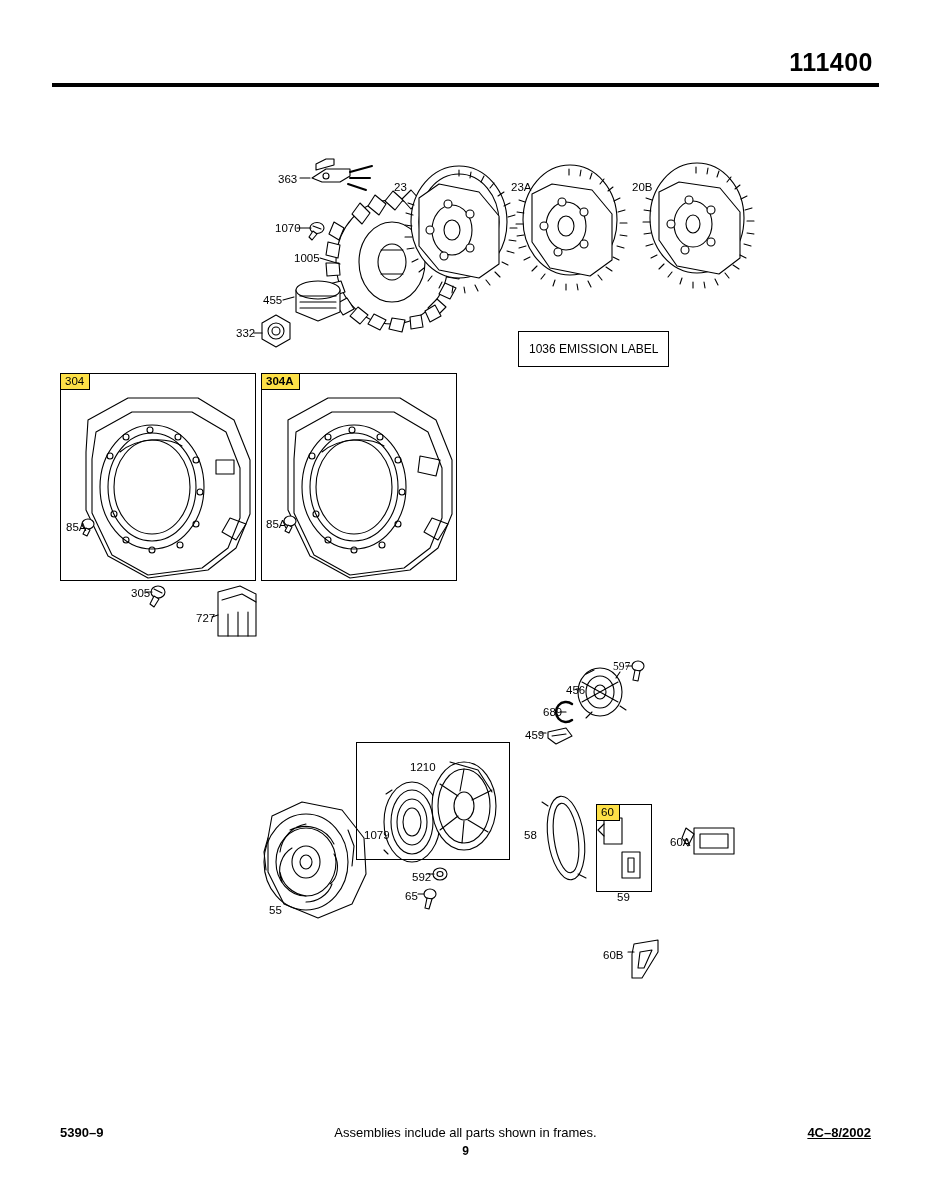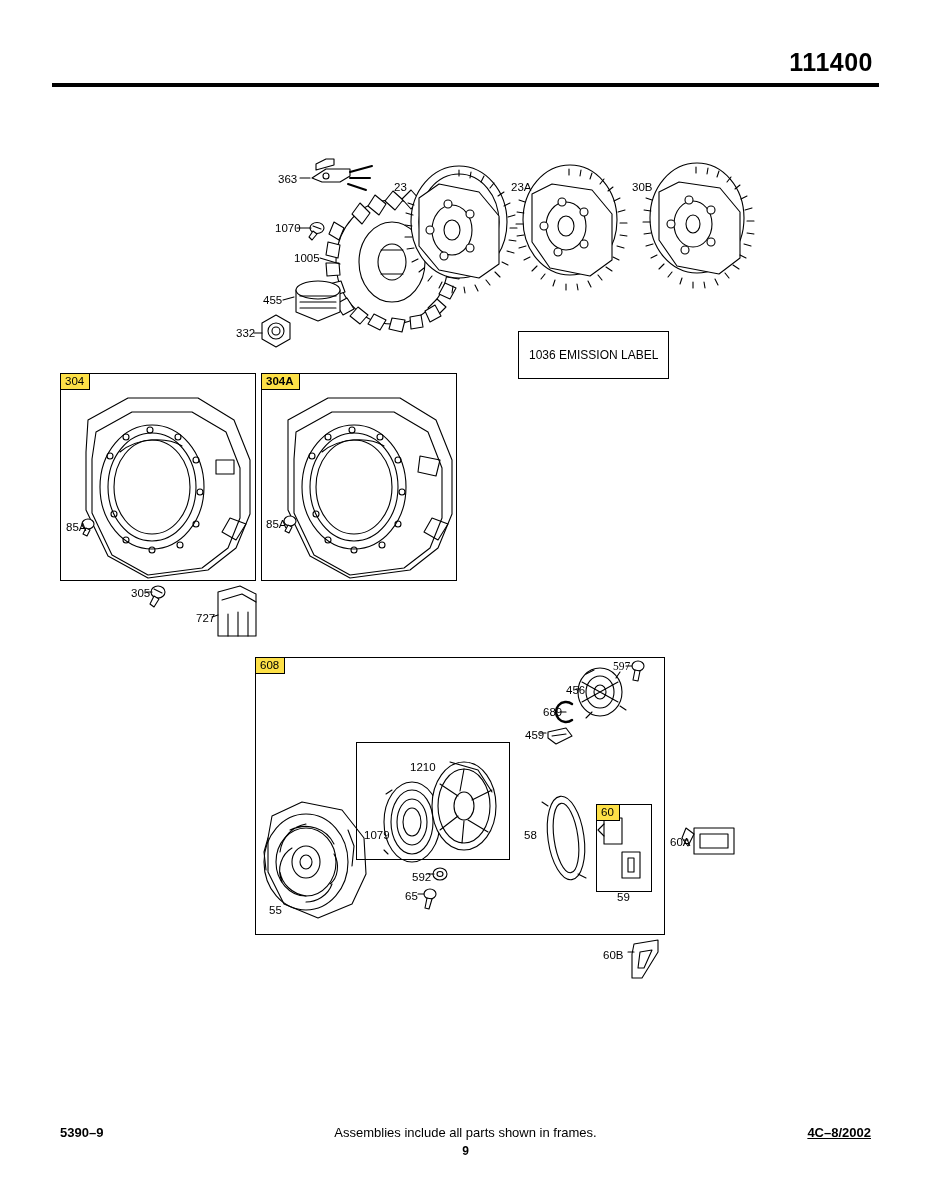--- a/index.html
+++ b/index.html
@@ -102,21 +102,21 @@
     padding: 1px 5px 2px 4px;
     background: #fde047;
     left: -1px;
     top: -1px;
   }
   .label-box {
     position: absolute;
     border: 1.2px solid #000;
     box-sizing: border-box;
     font-size: 12px;
-    padding: 16px 10px;
+    padding: 10px 10px;
     background: #fff;
     white-space: nowrap;
   }
   svg.art {
     position: absolute;
     left: 0;
     top: 0;
     width: 931px;
     height: 1200px;
     pointer-events: none;
@@ -395,36 +395,33 @@
   </svg>
 
   <div class="frame" style="left:60px; top:373px; width:196px; height:208px;">
     <div class="frame-tag" style="position:absolute; left:0; top:0; border-left:none; border-top:none;">304</div>
   </div>
 
   <div class="frame" style="left:261px; top:373px; width:196px; height:208px;font-weight:bold;">
     <div class="frame-tag" style="position:absolute; left:0; top:0; border-left:none; border-top:none;">304A</div>
   </div>
 
-  <div class="frame" style="left:255px; top:657px; width:410px; height:278px;">
-    <div class="frame-tag" style="position:absolute; left:0; top:0; border-left:none; border-top:none;">608</div>
-  </div>
 
   <div class="frame" style="left:356px; top:742px; width:154px; height:118px;"></div>
 
   <div class="frame" style="left:596px; top:804px; width:56px; height:88px;">
     <div class="frame-tag" style="position:absolute; left:0; top:0; border-left:none; border-top:none;">60</div>
   </div>
 
   <div class="label-box" style="left:518px; top:331px;">1036 EMISSION LABEL</div>
 
   <div class="callout" style="left:278px; top:173px;">363</div>
   <div class="callout" style="left:394px; top:181px;">23</div>
   <div class="callout" style="left:511px; top:181px;">23A</div>
-  <div class="callout" style="left:632px; top:181px;">30B</div>
+  <div class="callout" style="left:632px; top:181px;">20B</div>
   <div class="callout" style="left:275px; top:222px;">1070</div>
   <div class="callout" style="left:294px; top:252px;">1005</div>
   <div class="callout" style="left:263px; top:294px;">455</div>
   <div class="callout" style="left:236px; top:327px;">332</div>
   <div class="callout" style="left:66px; top:521px;">85A</div>
   <div class="callout" style="left:266px; top:518px;">85A</div>
   <div class="callout" style="left:131px; top:587px;">305</div>
   <div class="callout" style="left:196px; top:612px;">727</div>
   <div class="callout" style="left:613px; top:660px;font-family:Liberation Serif, serif;">597</div>
   <div class="callout" style="left:566px; top:684px;">456</div>

